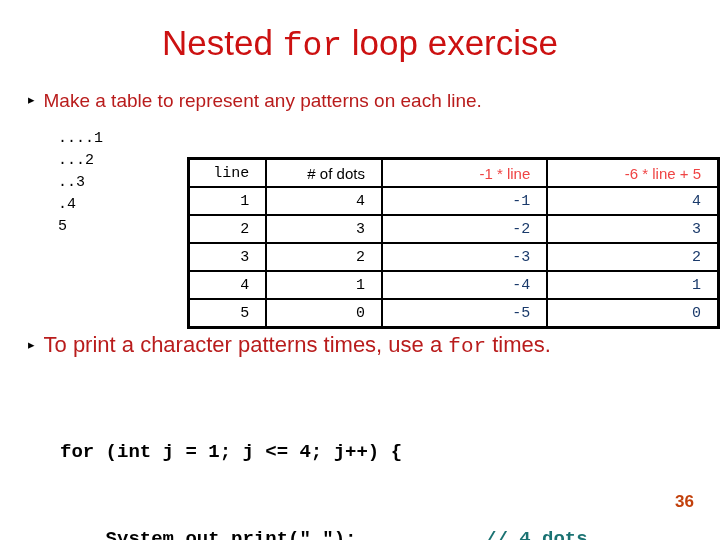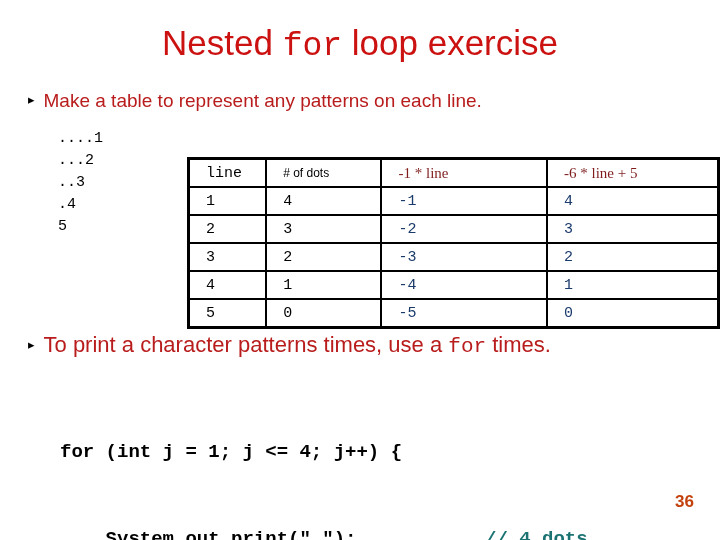--- a/index.html
+++ b/index.html
@@ -84,21 +84,21 @@
   .pattern-table {
     position: absolute;
     left: 187px;
     top: 157px;
     border-collapse: collapse;
     background: #ffffff;
     border: 3px solid #000000;
   }
   .pattern-table td, .pattern-table th {
     border: 2px solid #000000;
-    text-align: left;
+    text-align: right;
     vertical-align: middle;
     height: 24px;
     padding: 1px 16px;
     font-weight: normal;
   }
   .col-line   { width: 44px; }
   .col-dots   { width: 88px; }
   .col-expr   { width: 144px; }
   .col-expr5  { width: 150px; }
 
@@ -113,27 +113,27 @@
     color: #1a3a6b;
     font-weight: bold;
   }
   .hdr-mono {
     font-family: "Liberation Mono", "DejaVu Sans Mono", monospace;
     font-size: 15px;
     color: #000000;
   }
   .hdr-sans {
     font-family: "Liberation Sans", sans-serif;
-    font-size: 12px;
+    font-size: 15px;
     color: #000000;
   }
   .hdr-blue {
-    font-family: Liberation Serif, serif;
-    font-size: 15px;
-    color: #7f1d1d;
+    font-family: Liberation Sans, sans-serif;
+    font-size: 15px;
+    color: #ef4444;
     font-weight: bold;
     border-radius: 6px;
   }
 
   
   .code-block {
     position: absolute;
     left: 60px;
     top: 380px;
     font-family: "Liberation Mono", "DejaVu Sans Mono", monospace;

